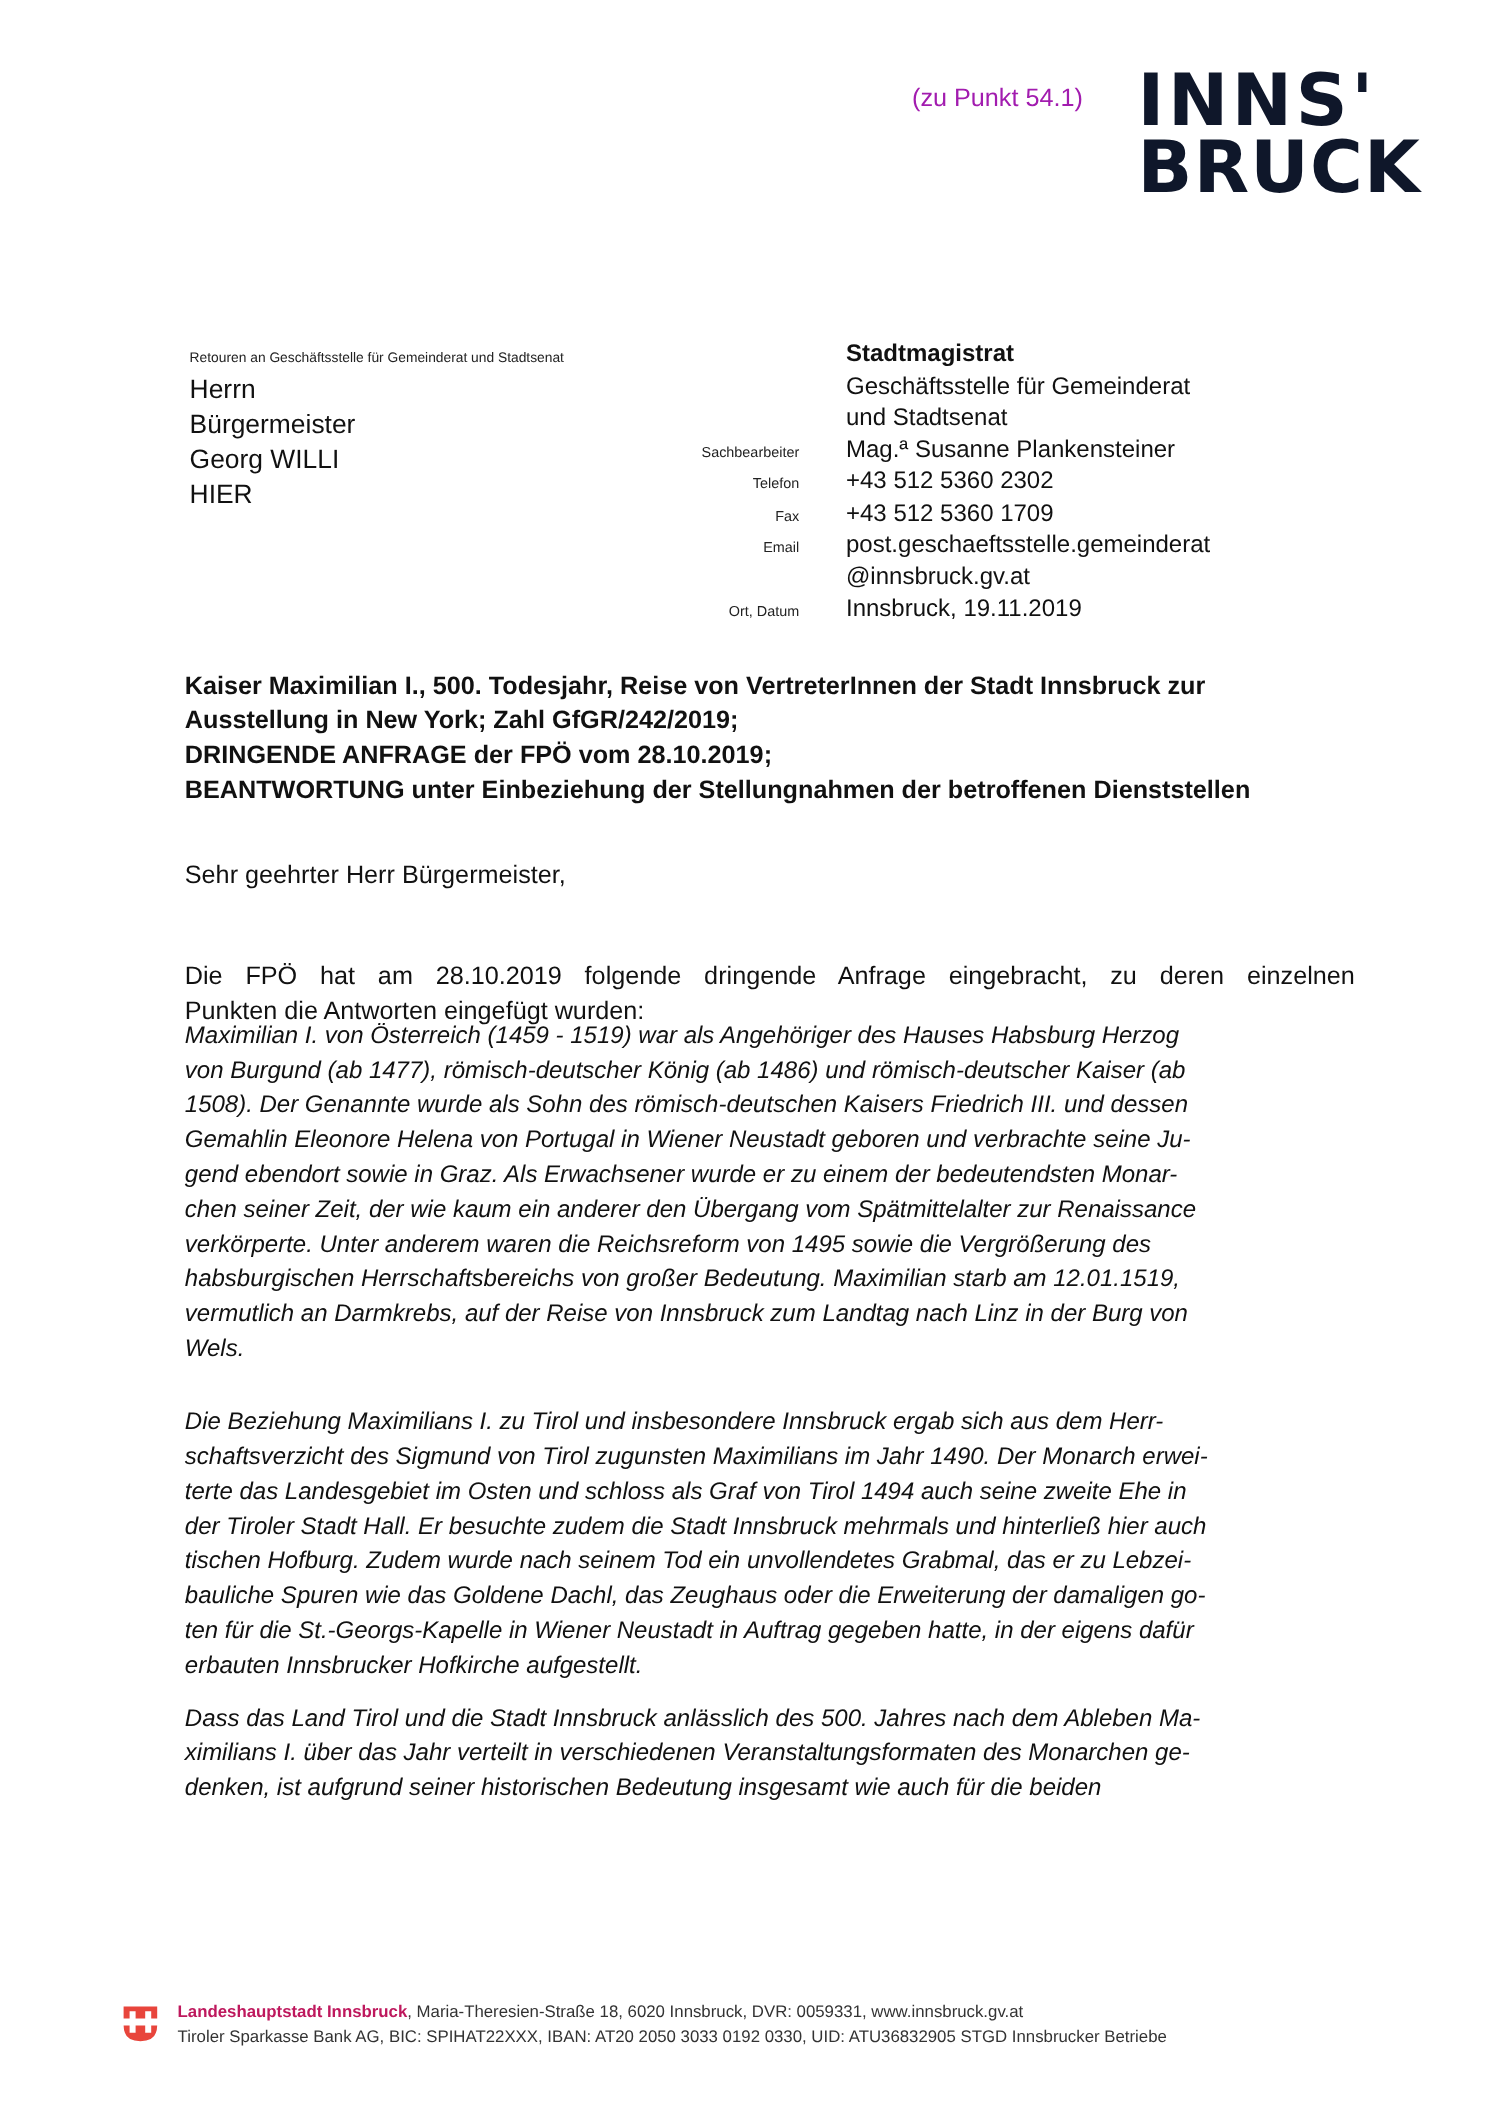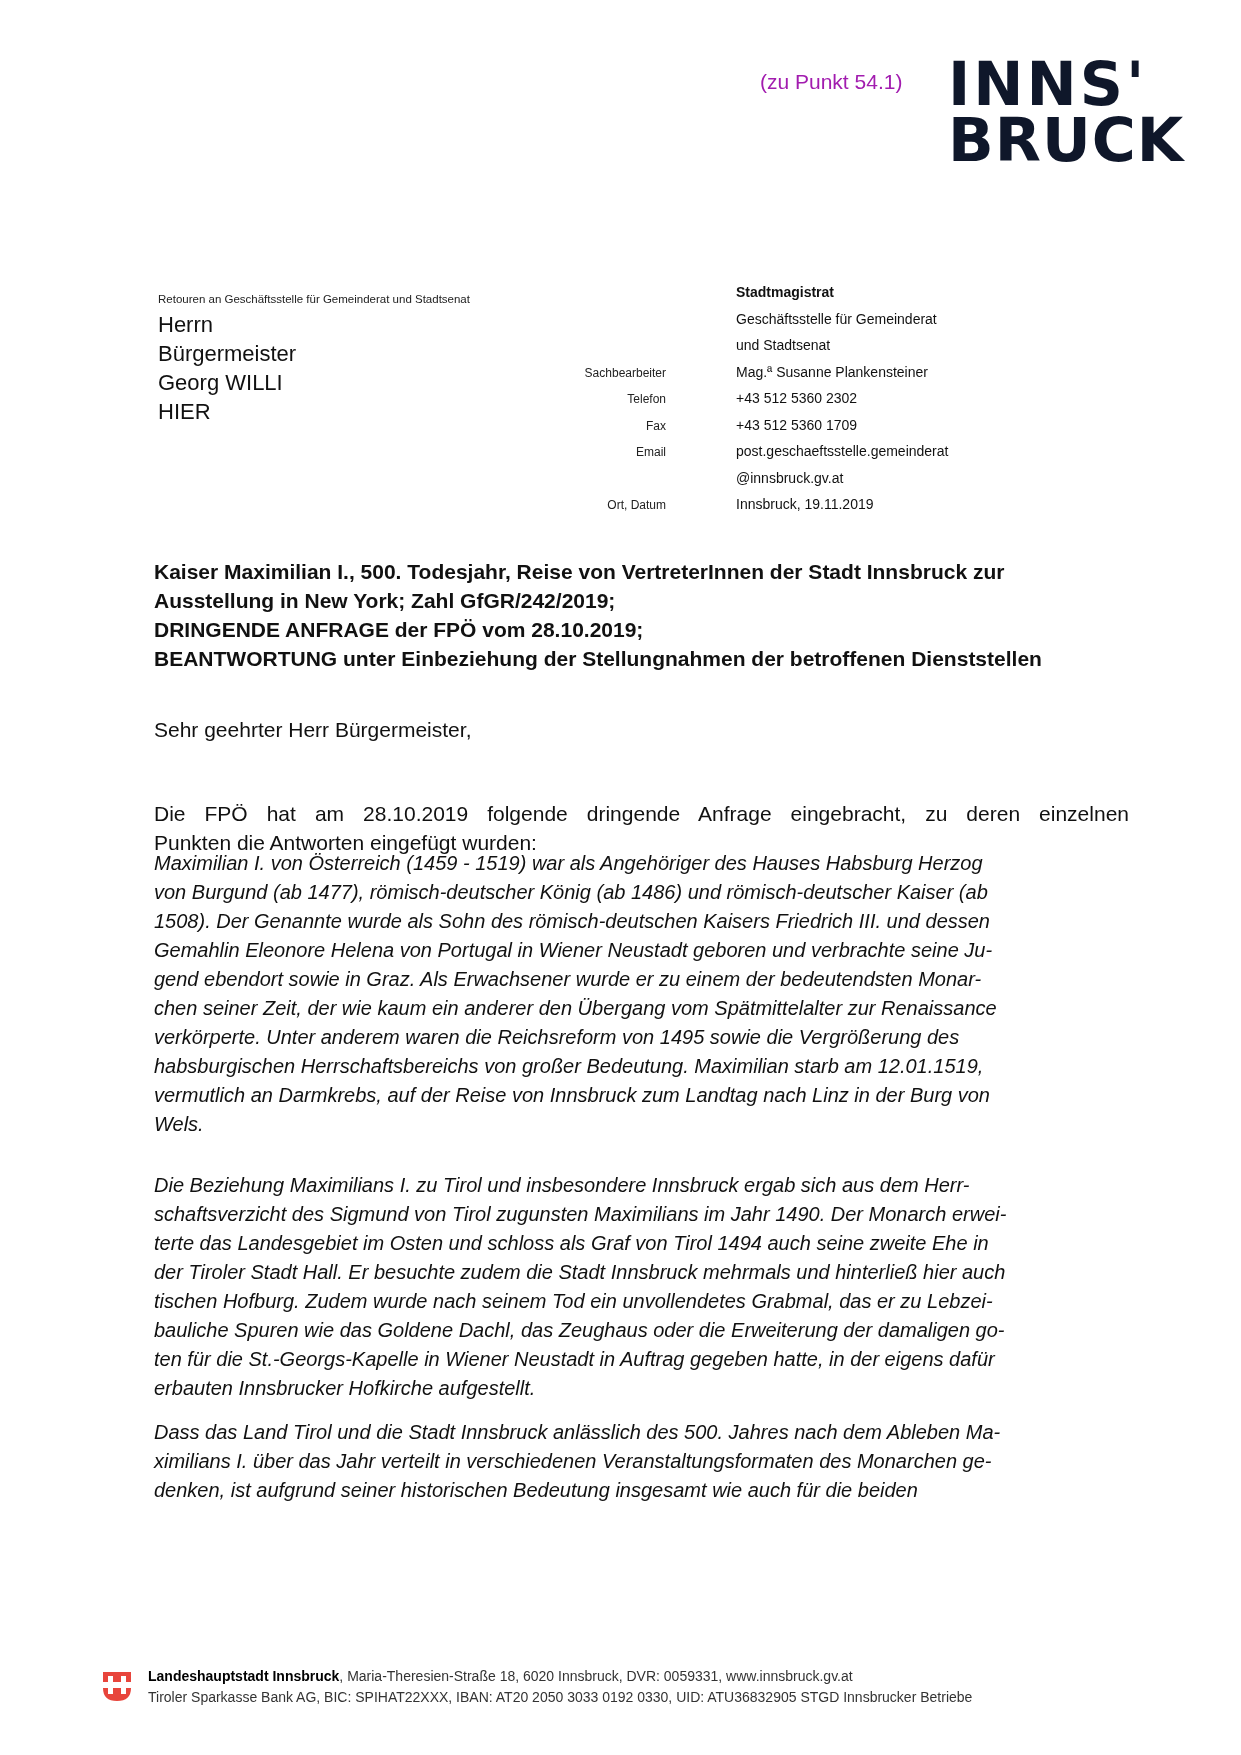--- a/index.html
+++ b/index.html
@@ -15,41 +15,41 @@
     #logo .l1, #logo .l2 { display: block; white-space: nowrap; }
     #logo .l1 { letter-spacing: 3px; }
 
     #return-line { left: 158px; top: 293px; font-size: 11.5px; color: #222; }
     #recipient { left: 158px; top: 310px; font-size: 22px; line-height: 29px; }
     #recipient div { white-space: nowrap; }
 
     #sender { left: 540px; top: 284px; }
     .srow { display: flex; height: 26.5px; align-items: baseline; }
     .slabel { width: 126px; text-align: right; font-size: 12px; color: #222; padding-right: 39px; }
-    .svalue { font-size: 14px; white-space: nowrap; margin-left: 31px; }
+    .svalue { font-size: 20px; white-space: nowrap; }
     .srow.bold .svalue { font-weight: bold; }
 
     #subject { left: 154px; top: 557px; width: 980px; font-weight: bold; font-size: 21px; line-height: 29px; }
     #subject div { white-space: nowrap; }
 
     #salutation { left: 154px; top: 718px; font-size: 21px; }
 
     #intro { left: 154px; top: 799px; width: 975px; font-size: 21px; line-height: 29px; text-align: justify; }
     #intro .l1 { display: block; text-align: justify; text-align-last: justify; word-spacing: 4px; }
 
     .para { left: 154px; width: 975px; font-size: 20px; line-height: 29px; font-style: italic; }
     .para div { white-space: nowrap; }
     #para1 { top: 849px; }
     #para2 { top: 1171px; }
     #para3 { top: 1418px; }
 
     #footer { left: 102px; top: 1666px; }
     #footer-logo { position: absolute; left: 0; top: 2px; width: 30px; height: 34px; }
     #footer-text { position: absolute; left: 46px; top: 0; font-size: 14px; line-height: 21px; color: #333; white-space: nowrap; }
-    #footer-text b { color: #000000; }
+    #footer-text b { color: #be185d; }
   </style>
 </head>
 <body>
 
 <div id="ref-note" class="abs">(zu Punkt 54.1)</div>
 
 <div id="logo" class="abs">
   <span class="l1">INNS'</span>
   <span class="l2">BRUCK</span>
 </div>

